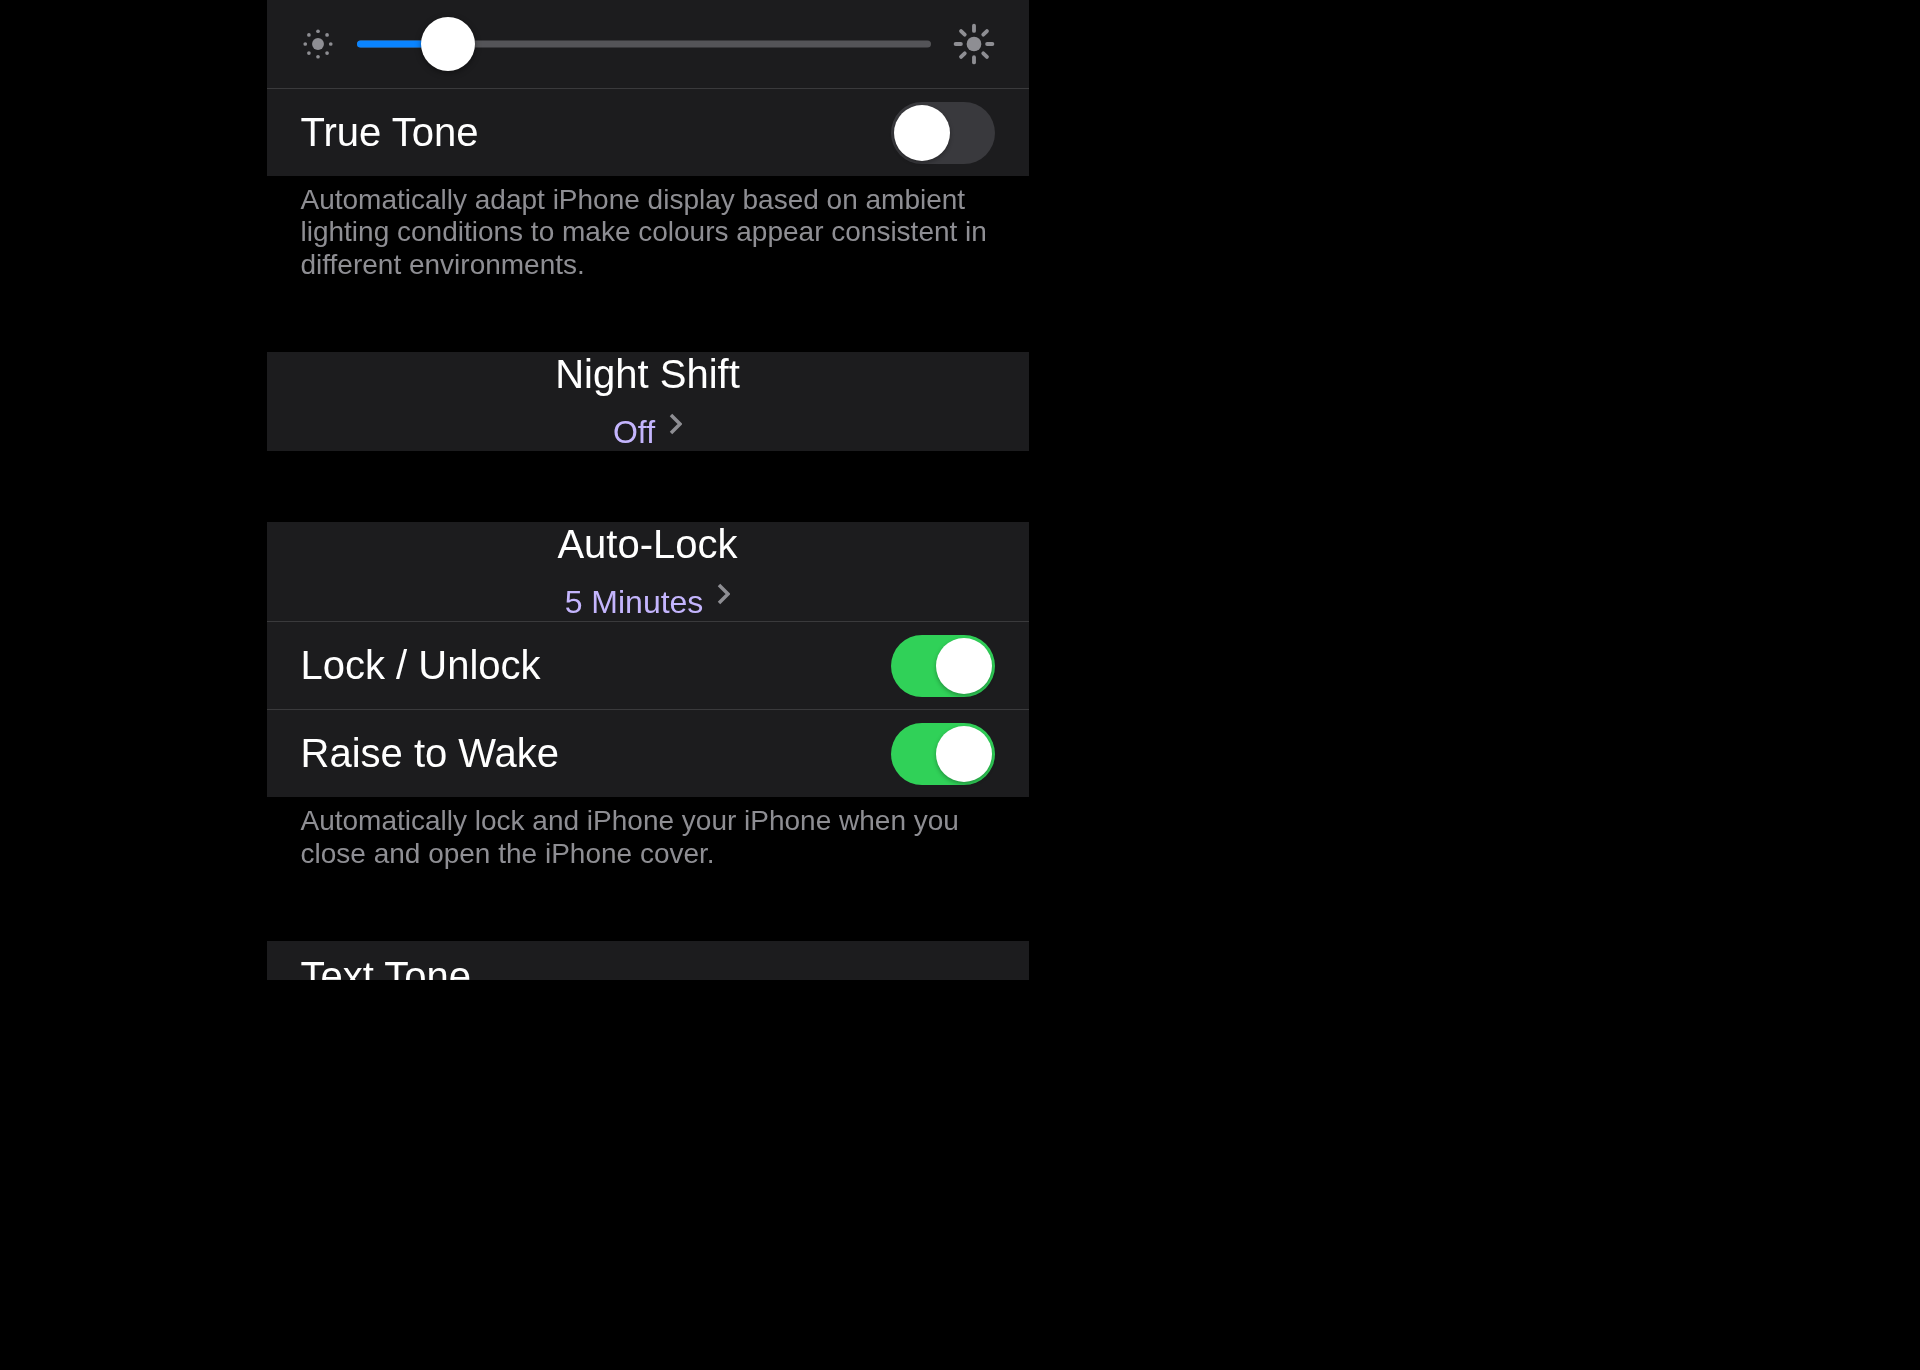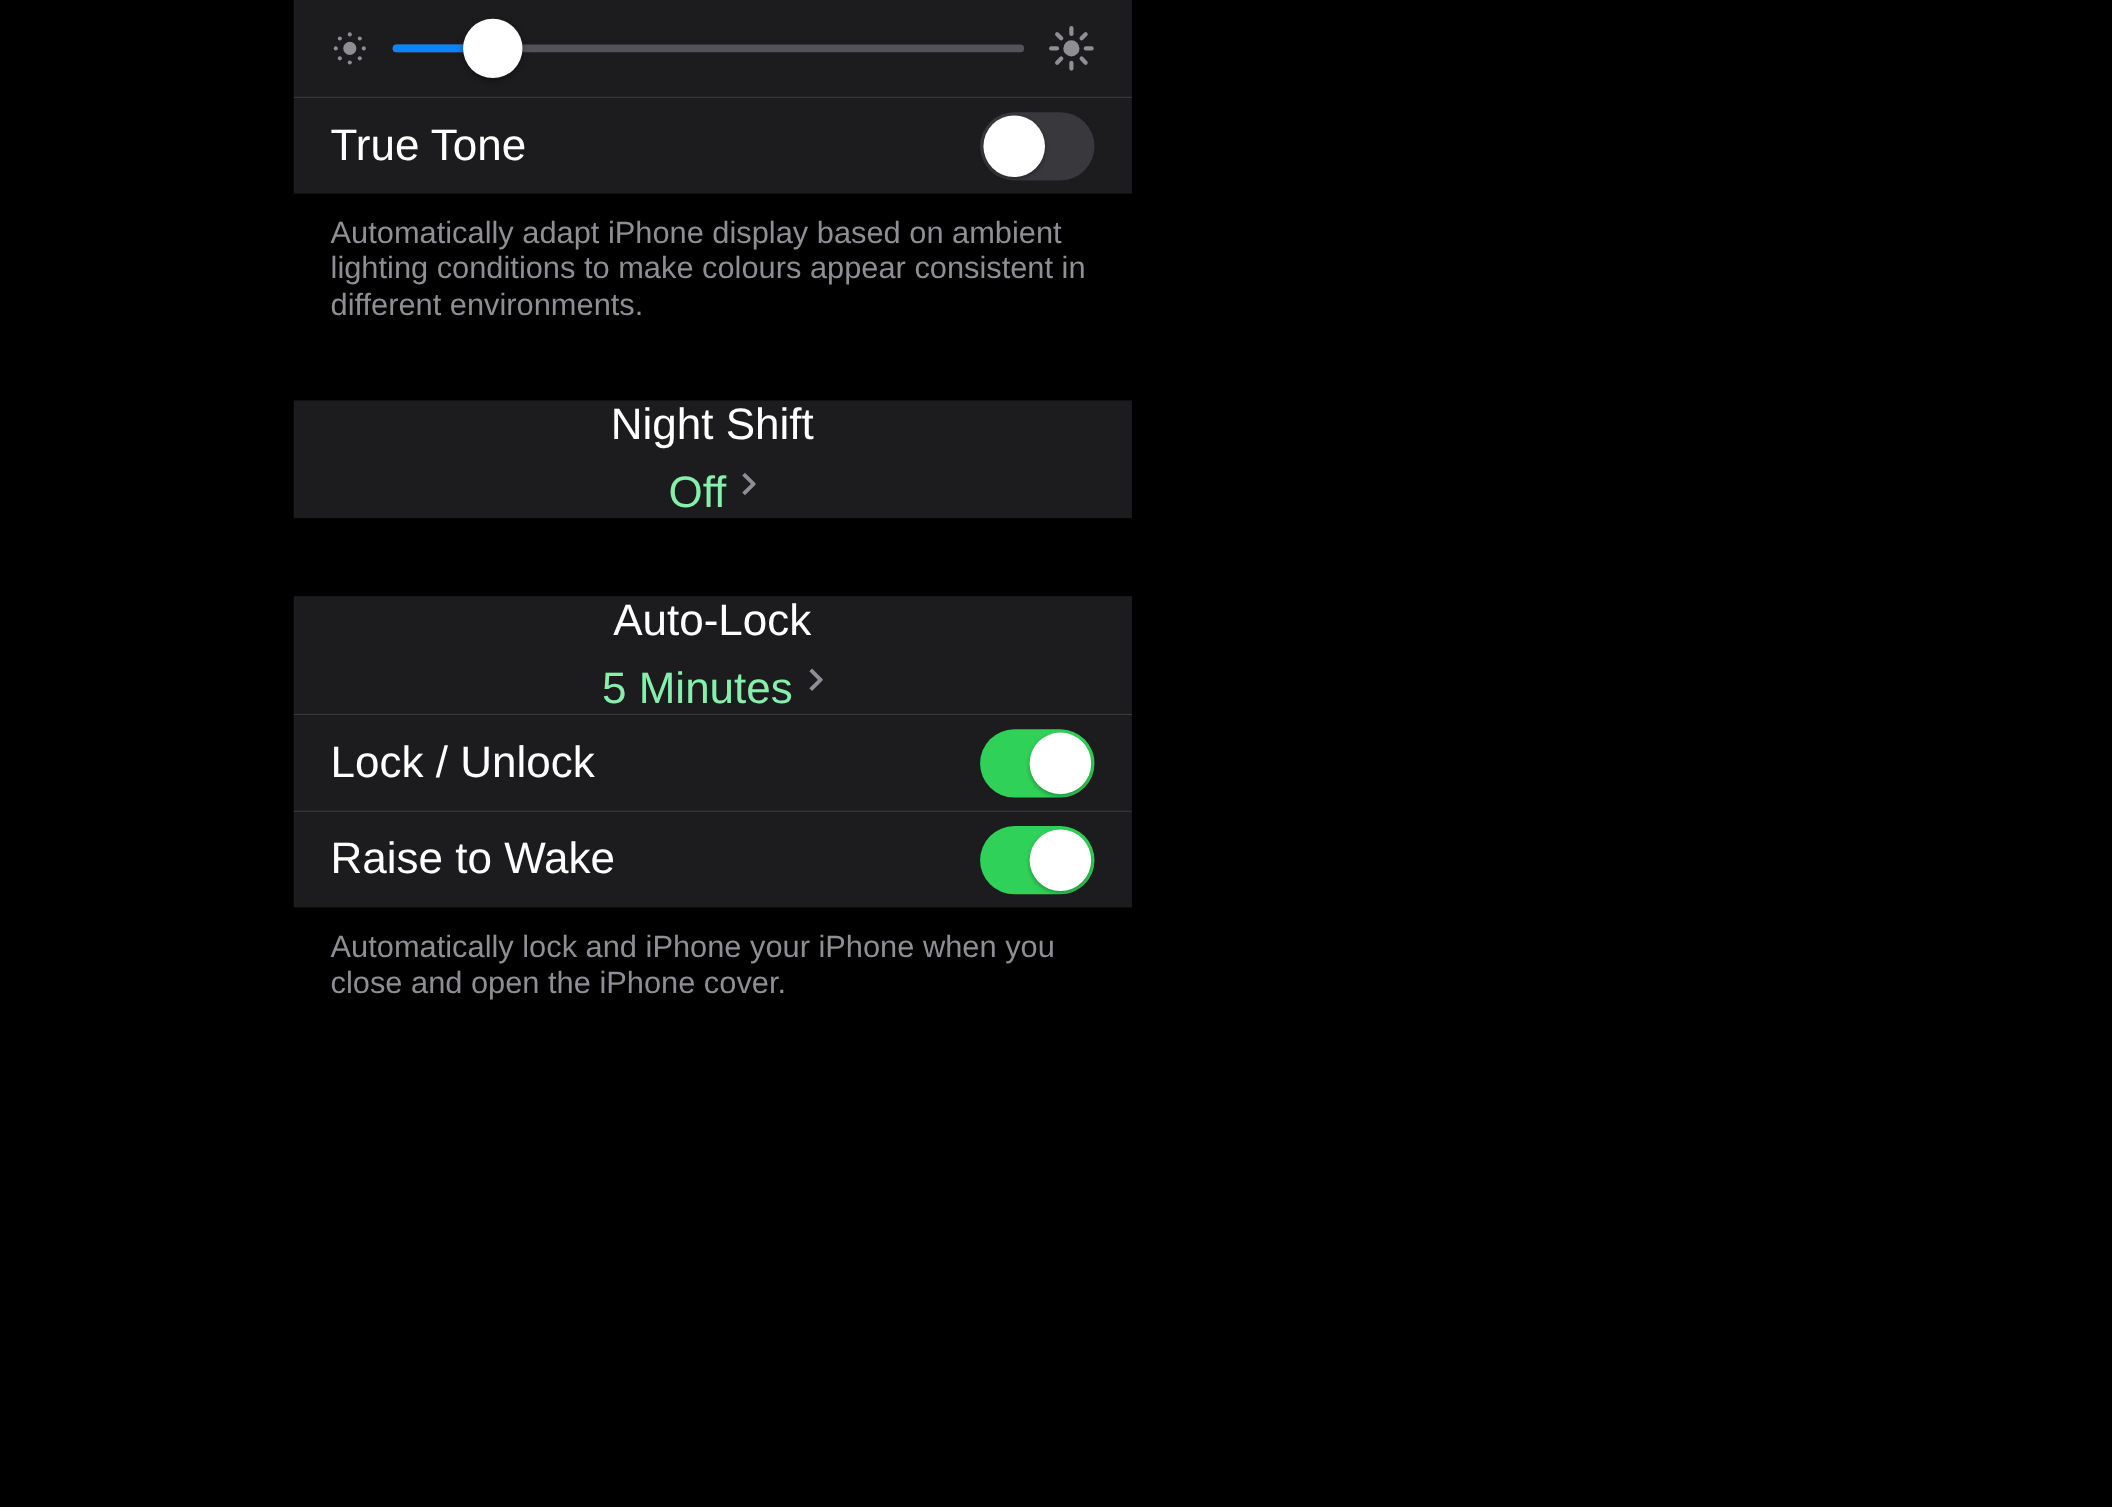--- a/index.html
+++ b/index.html
@@ -45,42 +45,42 @@
   .row:first-child {
     border-top: none;
     flex-direction: column;
   }
   .row-label {
     color: #fff;
     font-size: 40px;
     font-weight: 400;
   }
   .row-value {
-    color: #86efac;
-    font-size: 40px;
+    color: #c4b5fd;
+    font-size: 32px;
     font-weight: 400;
     margin-right: 14px;
     margin-top: 17px;
   }
   .row-right {
     display: flex;
     align-items: center;
   }
   .chevron {
     width: 13px;
     height: 22px;
     stroke: #8e8e93;
     stroke-width: 3.5;
     fill: none;
   }
   .footer-text {
     color: #8e8e93;
     font-size: 28px;
     line-height: 1.16;
-    padding: 20px 34px 0 34px;
+    padding: 8px 34px 0 34px;
     font-weight: 400;
   }
   
   .slider-row {
     display: flex;
     align-items: center;
     padding: 0 34px;
     height: 88px;
     gap: 22px;
   }

